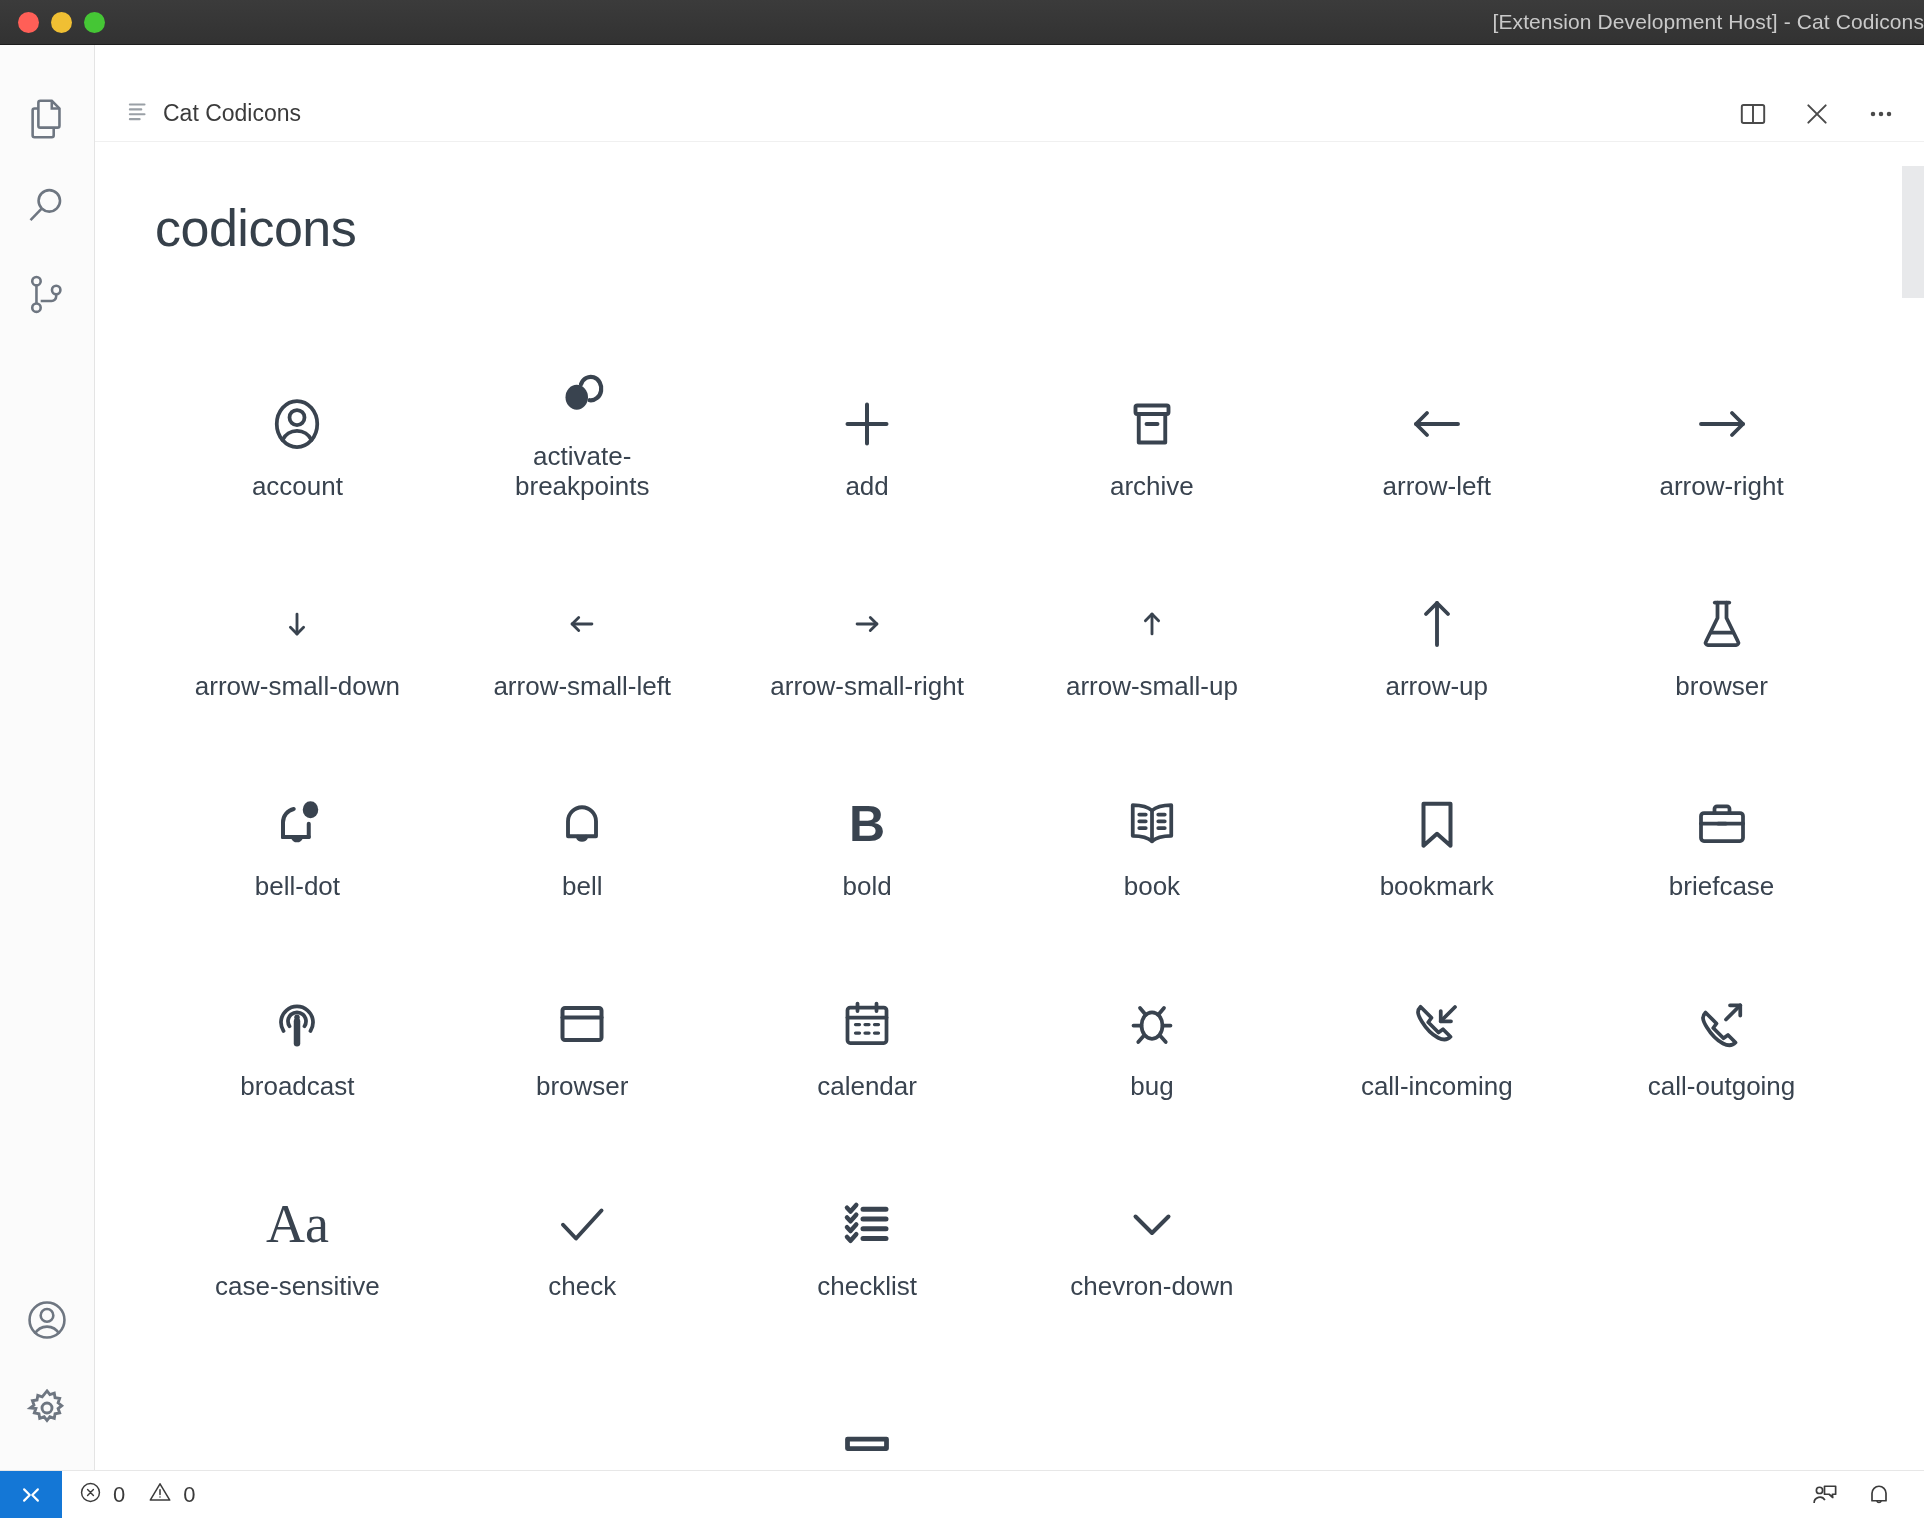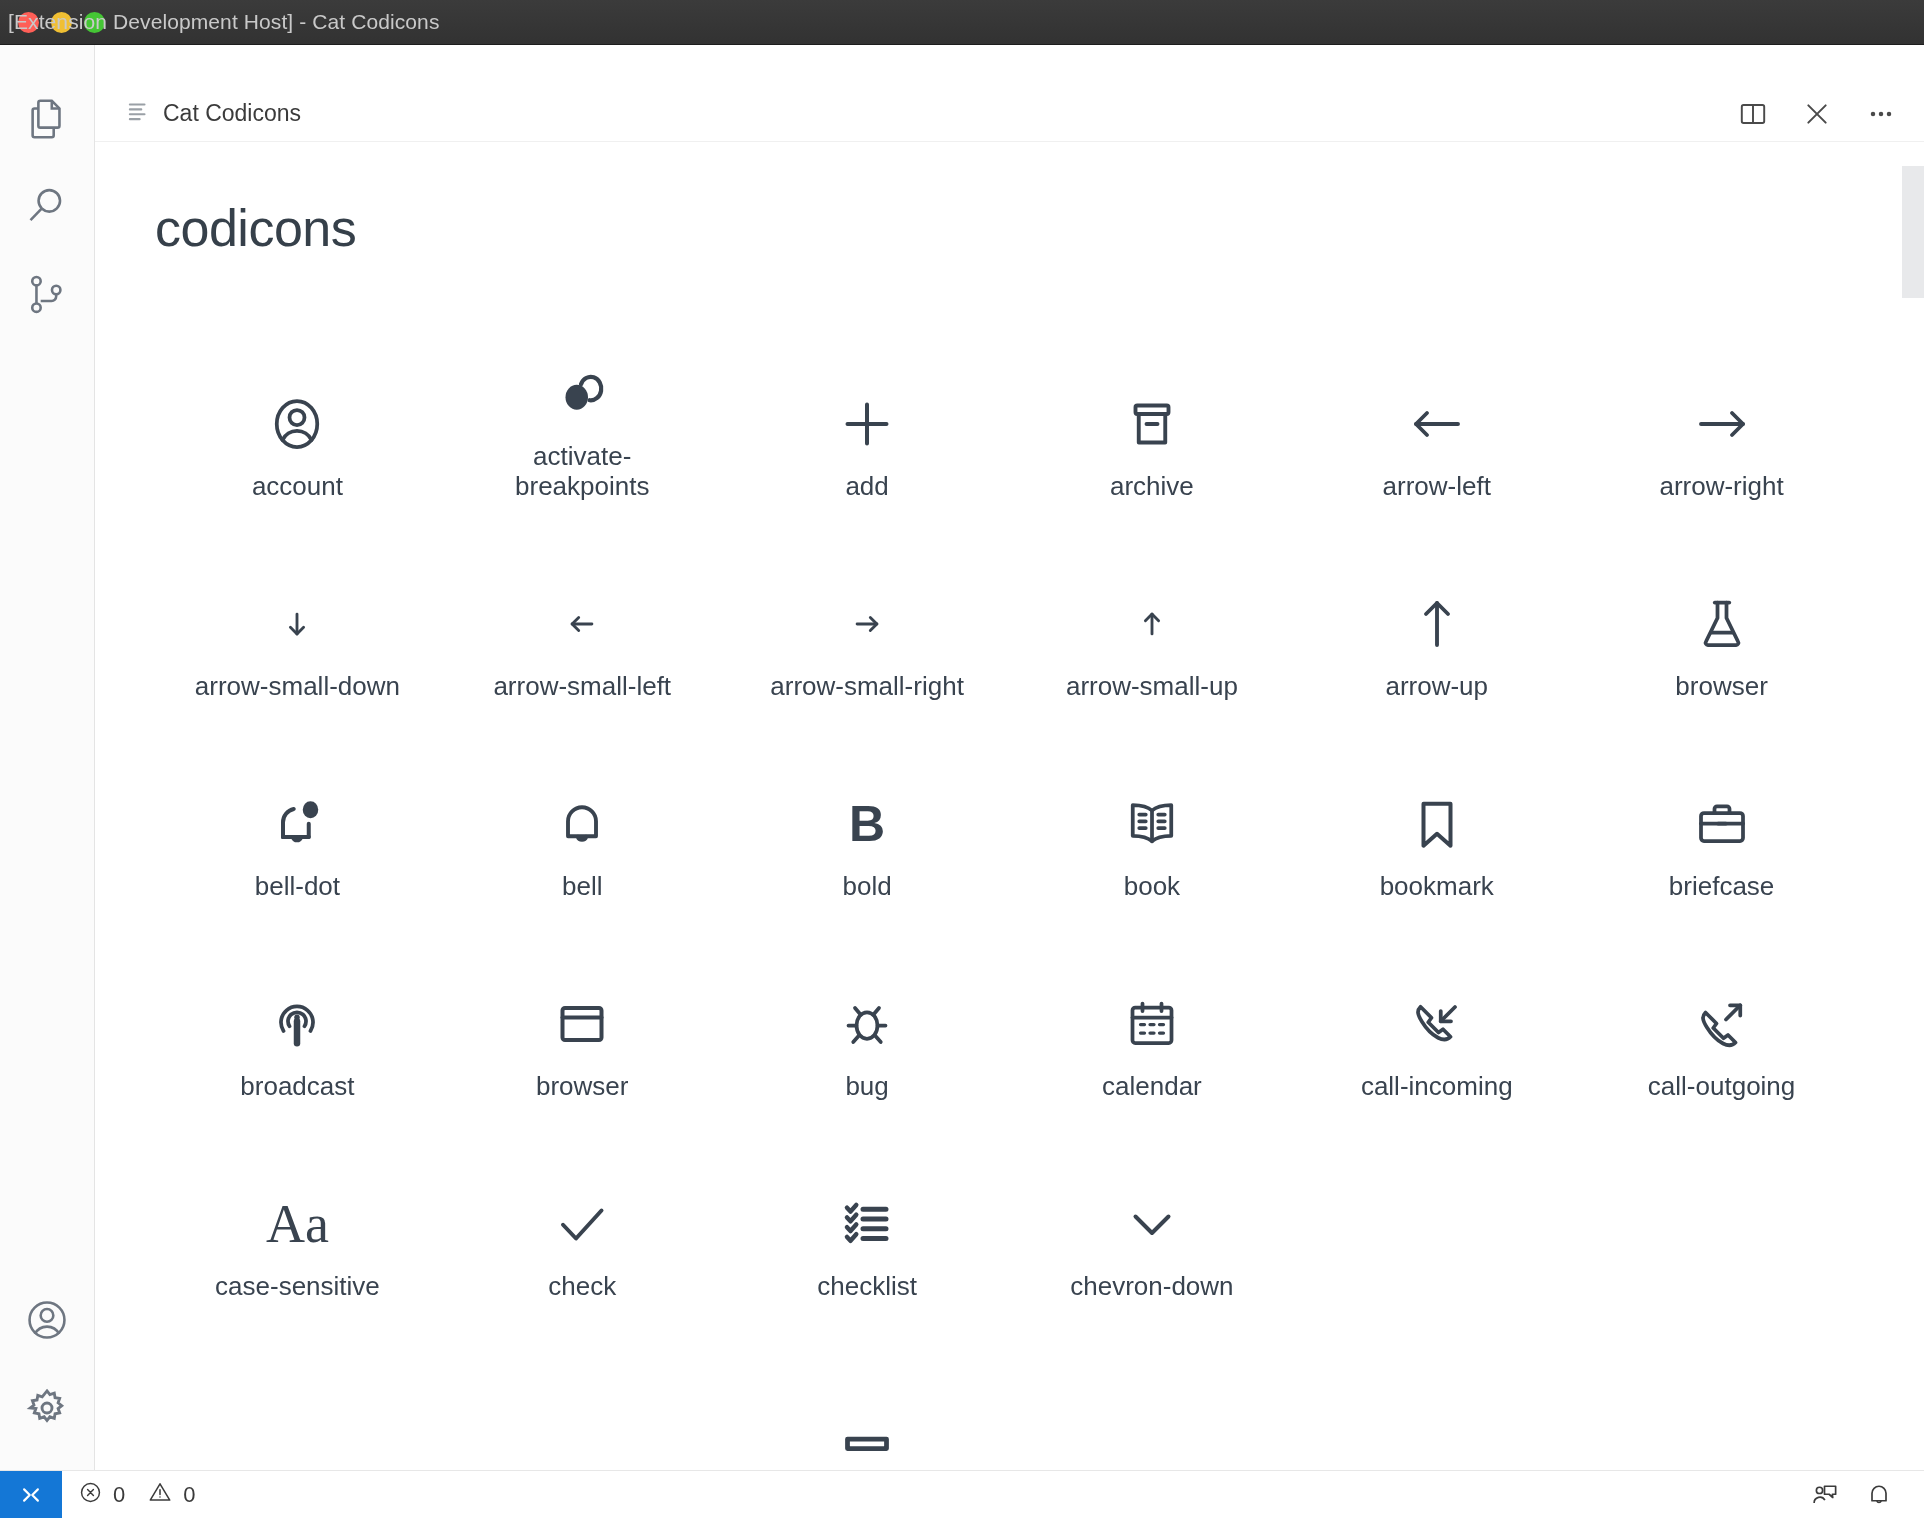--- a/index.html
+++ b/index.html
@@ -32,21 +32,21 @@
     display: flex; gap: 12px;
     padding-left: 18px;
     align-items: center;
   }
   .dot { width: 21px; height: 21px; border-radius: 50%; display: block; }
   .dot.red    { background: #ff5f57; }
   .dot.yellow { background: #f0bf33; }
   .dot.green  { background: #45c635; }
   .win-title {
     position: absolute; left: 8px; right: 0;
-    text-align: left;
+    text-align: right;
     color: #c9c9c9;
     font-size: 21px;
     letter-spacing: .1px;
     pointer-events: none;
   }
 
   
   .shell { flex: 1 1 auto; display: flex; min-height: 0; }
 
   .activitybar {
@@ -484,38 +484,38 @@
                   <svg width="60" height="60" viewBox="0 0 24 24" fill="none" stroke="currentColor" stroke-width="1.6" stroke-linecap="round" stroke-linejoin="round">
                     <rect x="4.2" y="5.6" width="15.6" height="12.8" rx="1"></rect>
                     <path d="M4.2 9.4h15.6"></path>
                   </svg>
                 </div>
                 <div class="cname">browser</div>
               </div>
               <div class="cell">
                 <div class="glyph">
                   <svg width="60" height="60" viewBox="0 0 24 24" fill="none" stroke="currentColor" stroke-width="1.5" stroke-linecap="round" stroke-linejoin="round">
+                    <rect x="4.2" y="5.4" width="15.6" height="14.2" rx="1.1"></rect>
+                    <path d="M4.2 9.4h15.6"></path>
+                    <path d="M8.2 3.8v3M15.8 3.8v3"></path>
+                    <path d="M7.4 12.2h1.6M11.2 12.2h1.6M15 12.2h1.6M7.4 15.6h1.6M11.2 15.6h1.6M15 15.6h1.6" stroke-width="1.3"></path>
+                  </svg>
+                </div>
+                <div class="cname">calendar</div>
+              </div>
+              <div class="cell">
+                <div class="glyph">
+                  <svg width="60" height="60" viewBox="0 0 24 24" fill="none" stroke="currentColor" stroke-width="1.5" stroke-linecap="round" stroke-linejoin="round">
                     <ellipse cx="12" cy="12.6" rx="4.2" ry="5.3"></ellipse>
                     <path d="M9.4 8.2 7.2 5.6M14.6 8.2l2.2-2.6"></path>
                     <path d="M7.8 12.6H4.6M16.2 12.6h3.2"></path>
                     <path d="M8.8 16.6l-2.3 2.6M15.2 16.6l2.3 2.6"></path>
                   </svg>
                 </div>
                 <div class="cname">bug</div>
-              </div>
-              <div class="cell">
-                <div class="glyph">
-                  <svg width="60" height="60" viewBox="0 0 24 24" fill="none" stroke="currentColor" stroke-width="1.5" stroke-linecap="round" stroke-linejoin="round">
-                    <rect x="4.2" y="5.4" width="15.6" height="14.2" rx="1.1"></rect>
-                    <path d="M4.2 9.4h15.6"></path>
-                    <path d="M8.2 3.8v3M15.8 3.8v3"></path>
-                    <path d="M7.4 12.2h1.6M11.2 12.2h1.6M15 12.2h1.6M7.4 15.6h1.6M11.2 15.6h1.6M15 15.6h1.6" stroke-width="1.3"></path>
-                  </svg>
-                </div>
-                <div class="cname">calendar</div>
               </div>
               <div class="cell">
                 <div class="glyph">
                   <svg width="60" height="60" viewBox="0 0 24 24" fill="none" stroke="currentColor" stroke-width="1.5" stroke-linecap="round" stroke-linejoin="round">
                     <path d="M5.4 5.1c-1.5 1.5-1.3 3 .6 6 1.9 3.1 4.5 5.4 6.4 6.4 2.2 1.1 3.7 1 5-.4l-3-3-1.8 1.3-4.1-4.1 1.3-1.8-3-3z"></path>
                     <path d="M19.2 5.2 13.5 10.9"></path>
                     <path d="M13.5 6.8v4.1h4.1"></path>
                   </svg>
                 </div>
                 <div class="cname">call-incoming</div>

